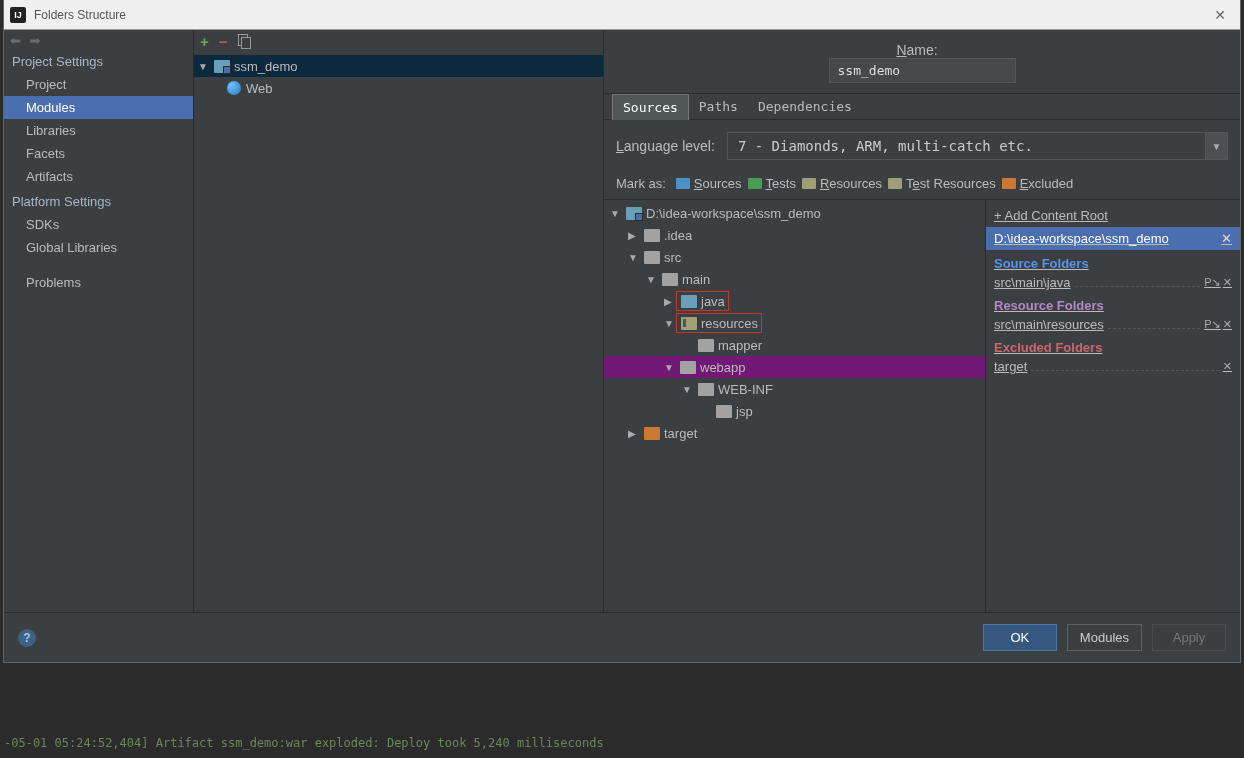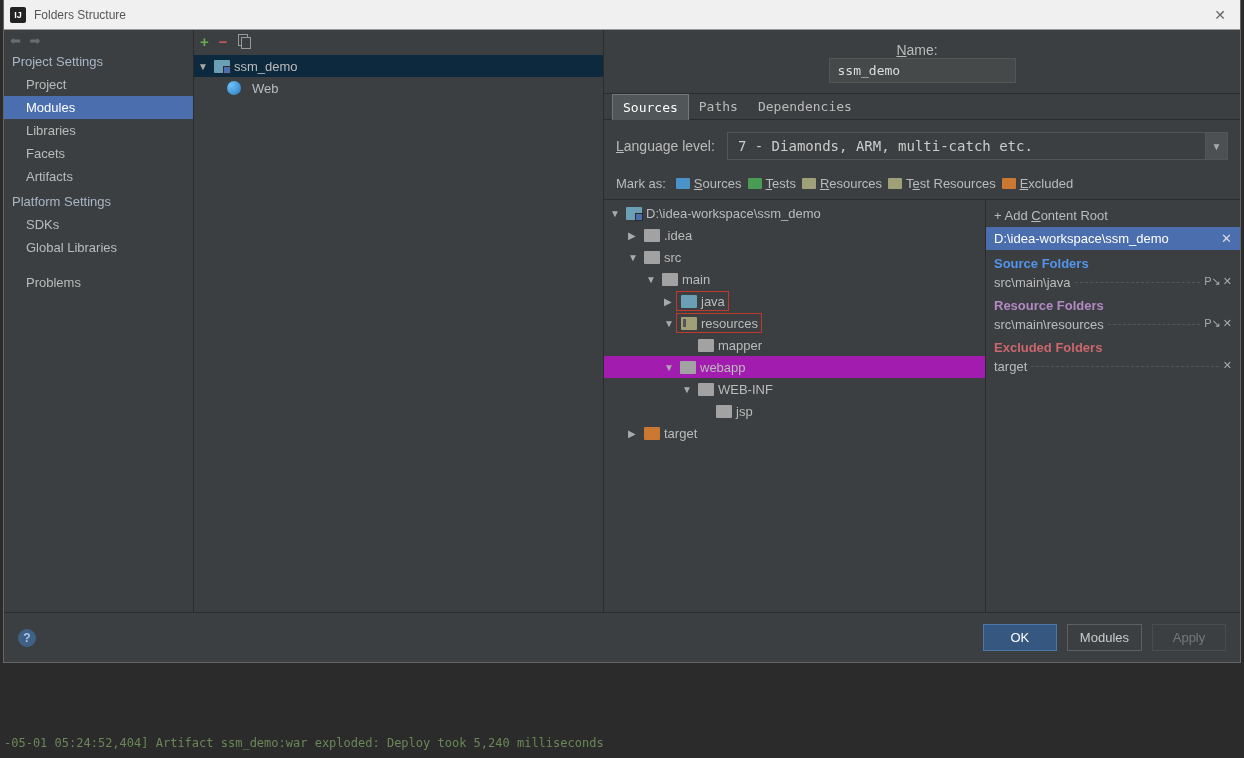--- a/index.html
+++ b/index.html
@@ -75,34 +75,34 @@
   .ic-tst { background:#499c54;}
   .ic-res { background:#a0a078;}
   .ic-tres { background:#a0a078;}
   .ic-tres::after { content:""; }
   .ic-excl { background:#cb7832;}
 
   .below-mark { flex:1; display:flex; border-top:1px solid #2b2b2b;}
   .tree2-wrap { width:382px; border-right:1px solid #2b2b2b; padding-top:2px; overflow:hidden;}
   .tree2 { font-family: Consolas, monospace; font-size:13px;}
   .t2-item { display:flex; align-items:center; height:22px;}
-  .t2-item.sel { background:#a21caf;}
+  .t2-item.sel { background:#701a75;}
   .t2-item .ind { display:inline-block;}
   .red-box { border:1px solid #c0392b; padding:0 3px 0 0; display:inline-flex; align-items:center; height:20px;}
 
-  .content-roots { flex:1; padding:4px 0; display:flex; flex-direction:column; font-family: Consolas, monospace; font-size:13px;}
+  .content-roots { flex:1; padding:4px 0; display:flex; flex-direction:column; font-family: Consolas, monospace; font-size:13px;text-decoration:underline;}
   .cr-add { padding:4px 8px; color:#bbb; cursor:pointer;}
   .cr-add u { text-decoration:underline;}
   .cr-path { background:#4b6eaf; color:#fff; padding:4px 8px; display:flex; align-items:center; justify-content:space-between;}
   .cr-x { color:#ddd; cursor:pointer; font-size:13px;}
   .cr-section-h { padding:6px 8px 2px; font-weight:bold;}
   .h-blue { color:#5394ec;}
   .h-purple { color:#b389c5;}
   .h-red { color:#cc666e;}
-  .cr-line { padding:2px 8px; display:flex; justify-content:space-between;}
+  .cr-line { padding:2px 8px; display:flex; align-items:center; justify-content:space-between;}
   .cr-line .pth { color:inherit;}
   .pth-blue { color:#5394ec;}
   .pth-purple { color:#b389c5;}
   .pth-red { color:#cc666e;}
   .cr-line .dots { flex:1; border-bottom:1px dashed #555; margin:0 4px; height:8px;}
   .cr-line .acts { color:#aaa; display:flex; gap:2px; font-size:11px;}
   .cr-line .acts span { cursor:pointer;}
 
   
   .footer { position:absolute; left:0; right:0; bottom:0; height:50px; background:#3c3f41; border-top:1px solid #2b2b2b; display:flex; align-items:center; padding:0 14px;}
@@ -154,21 +154,21 @@
           <span class="plus">+</span>
           <span class="minus">−</span>
           <span class="copy-ic"></span>
         </div>
         <div class="tree">
           <div class="tree-item selected">
             <span class="tri open"></span>
             <span class="fold-ic fold-mod"></span>
             <span>ssm_demo</span>
           </div>
-          <div class="tree-item" style="padding-left:28px;gap:6px;">
+          <div class="tree-item" style="padding-left:28px;">
             <span class="fold-ic fold-globe"></span>
             <span>Web</span>
           </div>
         </div>
       </div>
 
       <div class="right-panel">
         <div class="name-row">
           <label><u>N</u>ame:</label>
           <input class="name-input" value="ssm_demo" style="">

